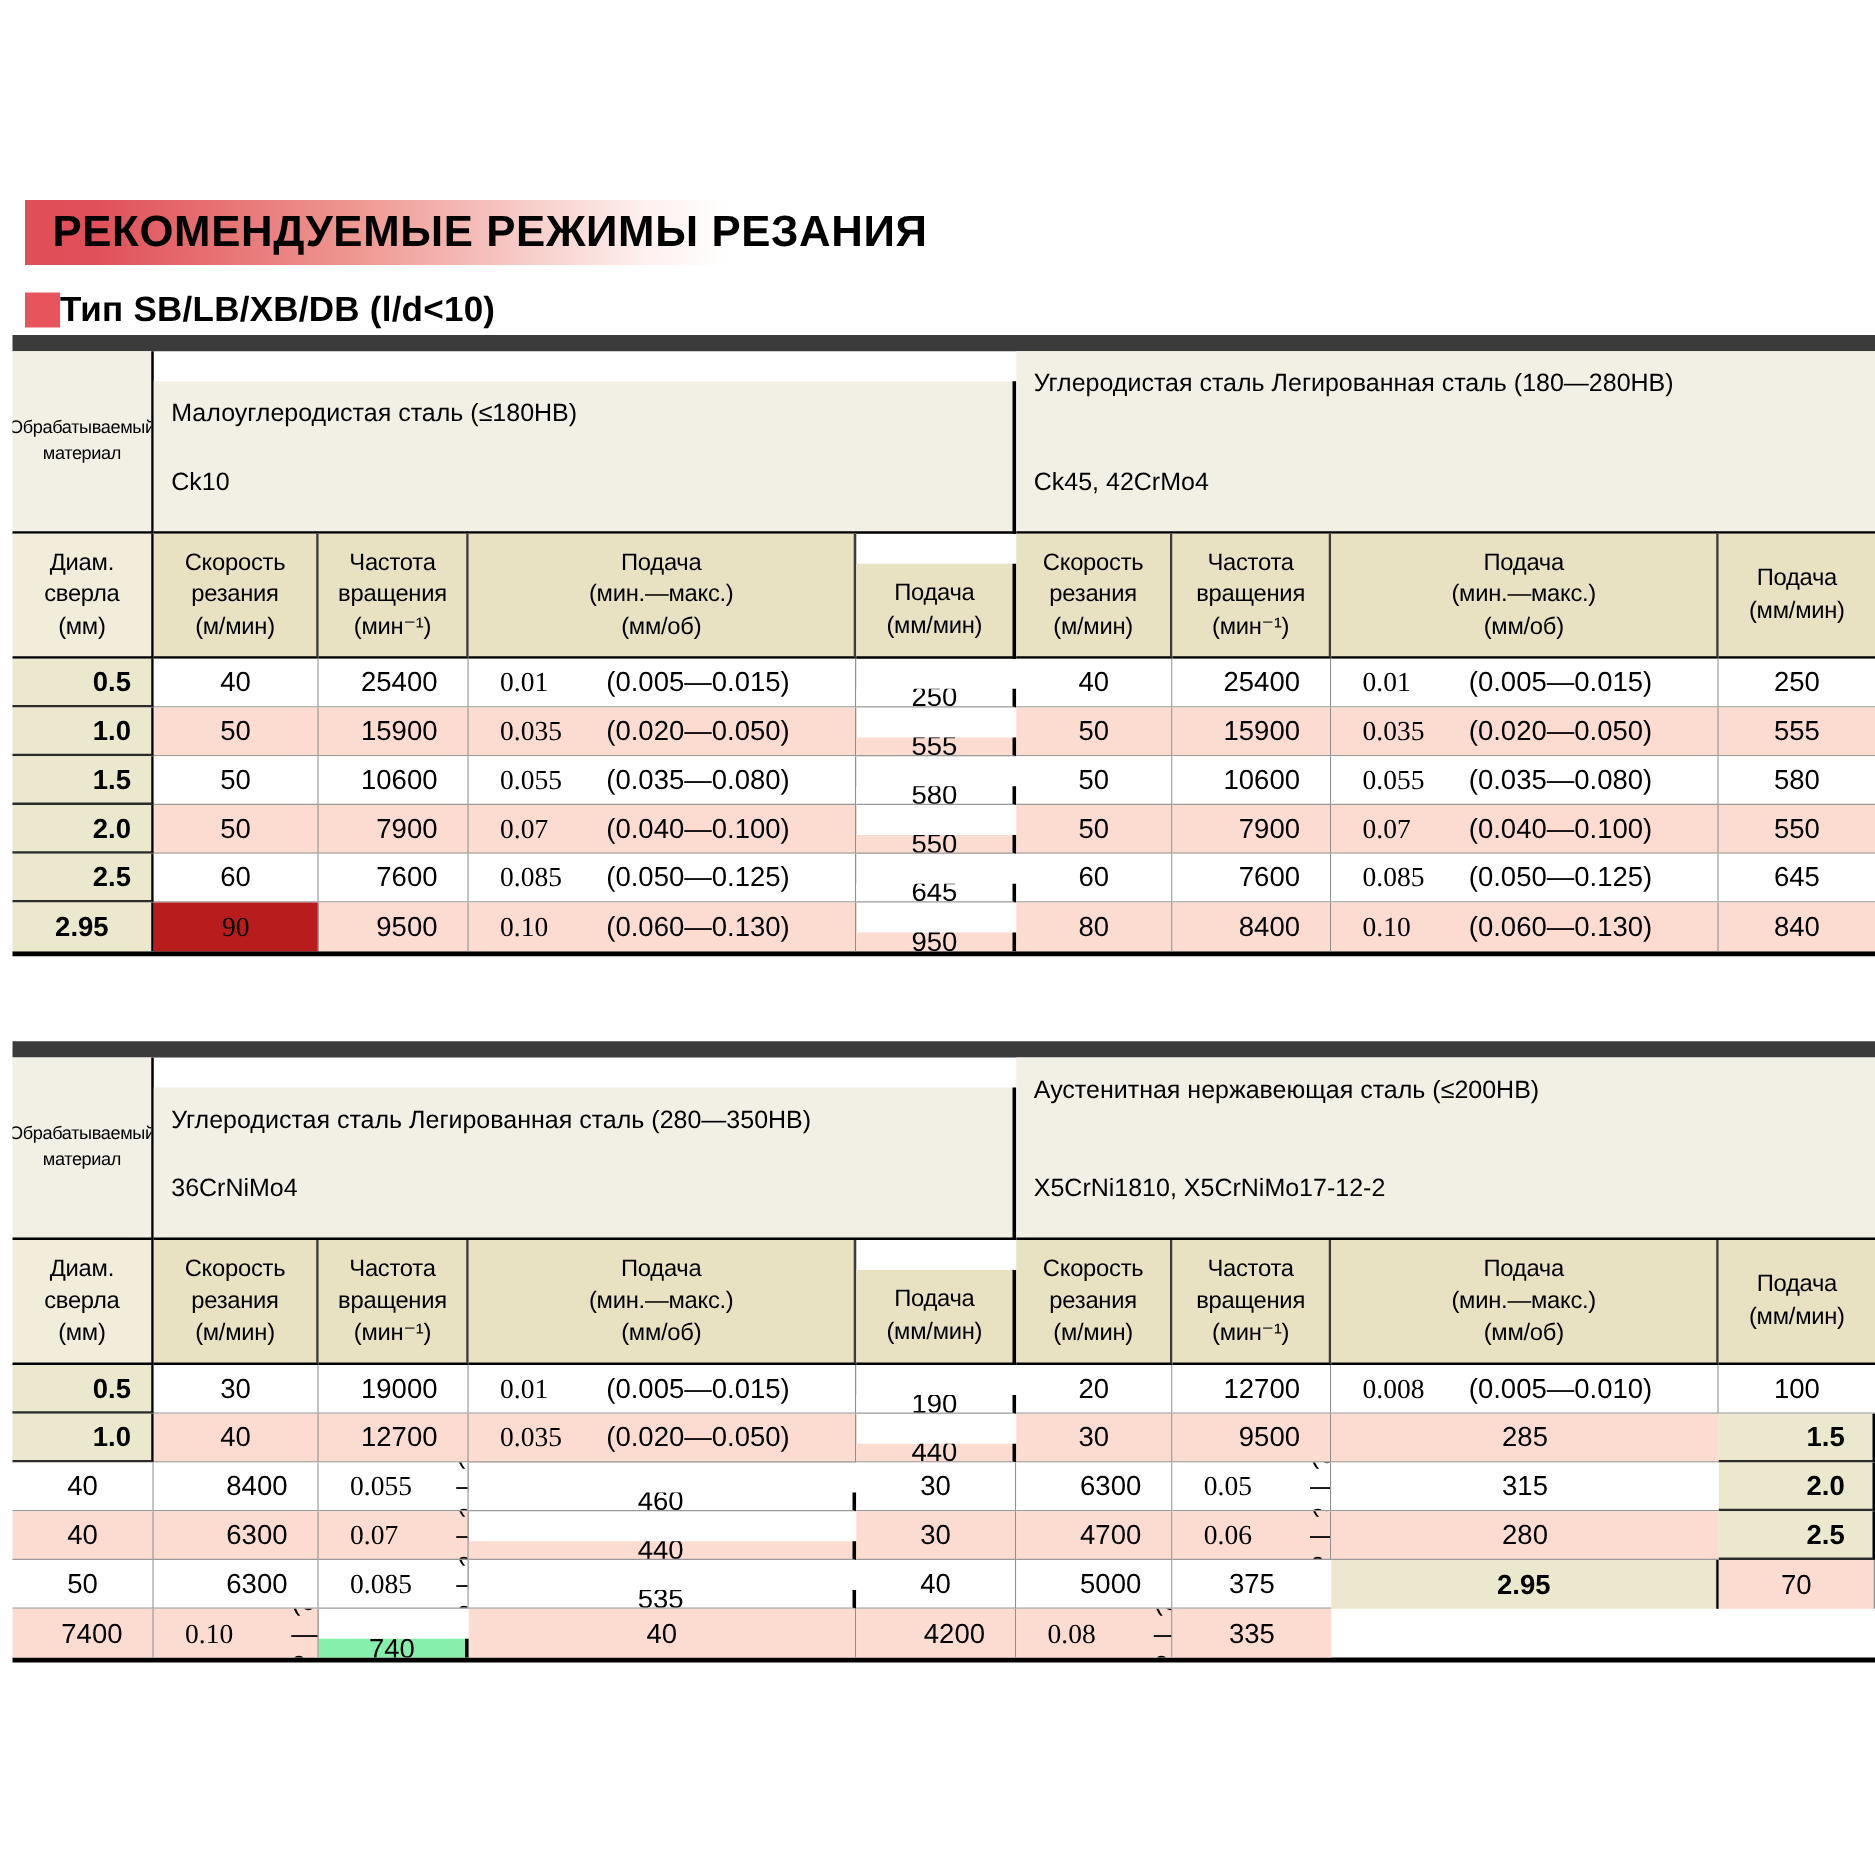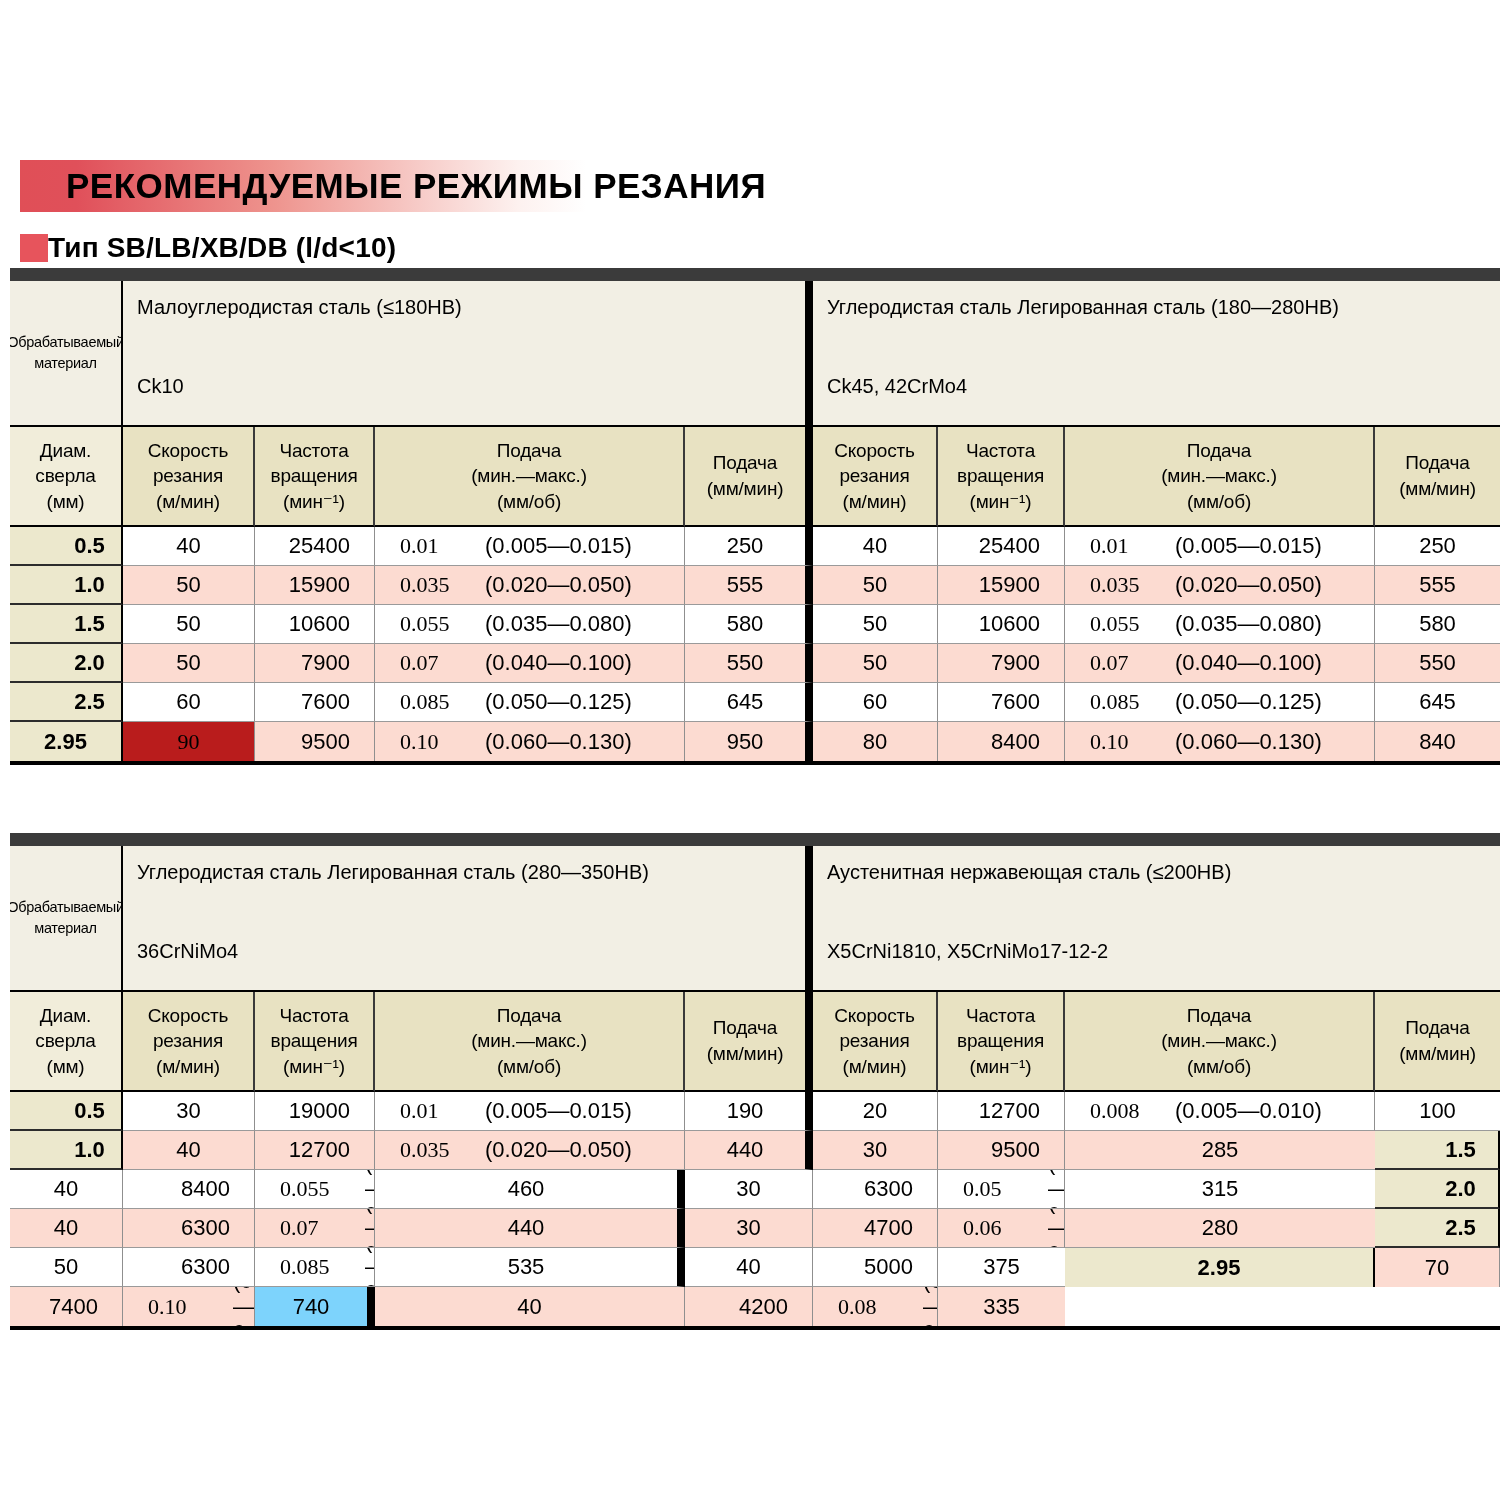--- a/index.html
+++ b/index.html
@@ -10,21 +10,21 @@
   }
 
   
   .title-wrap { position:absolute; left:20px; top:160px; height:52px; }
   .title-band {
     position:absolute; left:0; top:0; width:566px; height:52px;
     background:linear-gradient(to right,#e04f57 0%,#e0505a 10%,#ee948e 45%,#fdf1ef 88%,#ffffff 100%);
   }
   .title-text {
     position:relative; z-index:1; white-space:nowrap; line-height:52px;
-    padding-left:36px; font-size:35px; font-weight:bold; letter-spacing:0.5px;margin-left:10px;
+    padding-left:22px; font-size:35px; font-weight:bold; letter-spacing:0.5px;
   }
   .subtitle-row { position:absolute; left:20px; top:232px; display:flex; align-items:center; }
   .subtitle-bullet { width:28px; height:28px; background:#e7545c; flex:0 0 auto; }
   .subtitle-text { font-size:28px; font-weight:bold; letter-spacing:0.2px; }
 
   
   .cut-table {
     position:absolute; left:10px; width:1490px;
     display:grid;
     grid-template-columns:113px 132px 120px 310px 128px 125px 127px 310px 125px;
@@ -35,21 +35,21 @@
   }
   .t1 { top:268px; }
   .t2 { top:833px; }
 
   .cell { display:flex; align-items:center; justify-content:center; overflow:hidden; }
 
   
   .br-thin  { border-right:1px solid #8f8f8f; }
   .br-hdr   { border-right:2px solid #3a3a3a; }
   .br-mid   { border-right:2px solid #000; }
-  .br-thick { border-right:8px solid #000000; }
+  .br-thick { border-right:3px solid #000000;margin-top:24px; }
   .bb-thin  { border-bottom:1px solid #9a9a9a; }
   .bb-mid   { border-bottom:2px solid #000; }
   .bb-dark  { border-bottom:2px solid #2c2c2c;padding-left:48px; }
 
   
   .mat-label {
     grid-column:1; background:#f2efe4; font-size:14.5px; letter-spacing:-0.3px;
     text-align:center; white-space:pre-line; line-height:1.45;
   }
   .mat-info {
@@ -322,21 +322,21 @@
         <div class="cell dc br-thin bb-thin w">40</div>
         <div class="cell dc rpm br-thin bb-thin">5000</div>
         <div class="cell dc bb-thin">375</div>
         <div class="cell diam br-mid pink">2.95</div>
         <div class="cell dc br-thin pink" style="background: rgb(252, 219, 209);">70</div>
         <div class="cell dc rpm br-thin" style="background: rgb(252, 219, 209);">7400</div>
         <div class="cell dc feed br-thin" style="background: rgb(252, 219, 209);">
           <div class="feed-val">0.10</div>
           <div class="feed-range">(0.060—0.130)</div>
         </div>
-        <div class="cell dc br-thick" style="background: #7dd3fc;">740</div>
+        <div class="cell dc br-thick" style="background: #86efac;">740</div>
         <div class="cell dc br-thin pink" style="background: rgb(252, 219, 209);">40</div>
         <div class="cell dc rpm br-thin" style="background: rgb(252, 219, 209);">4200</div>
         <div class="cell dc feed br-thin" style="background: rgb(252, 219, 209);">
           <div class="feed-val">0.08</div>
           <div class="feed-range">(0.060—0.100)</div>
         </div>
         <div class="cell dc" style="background: rgb(252, 219, 209);">335</div>
       </div>
     </div>
 </div>

